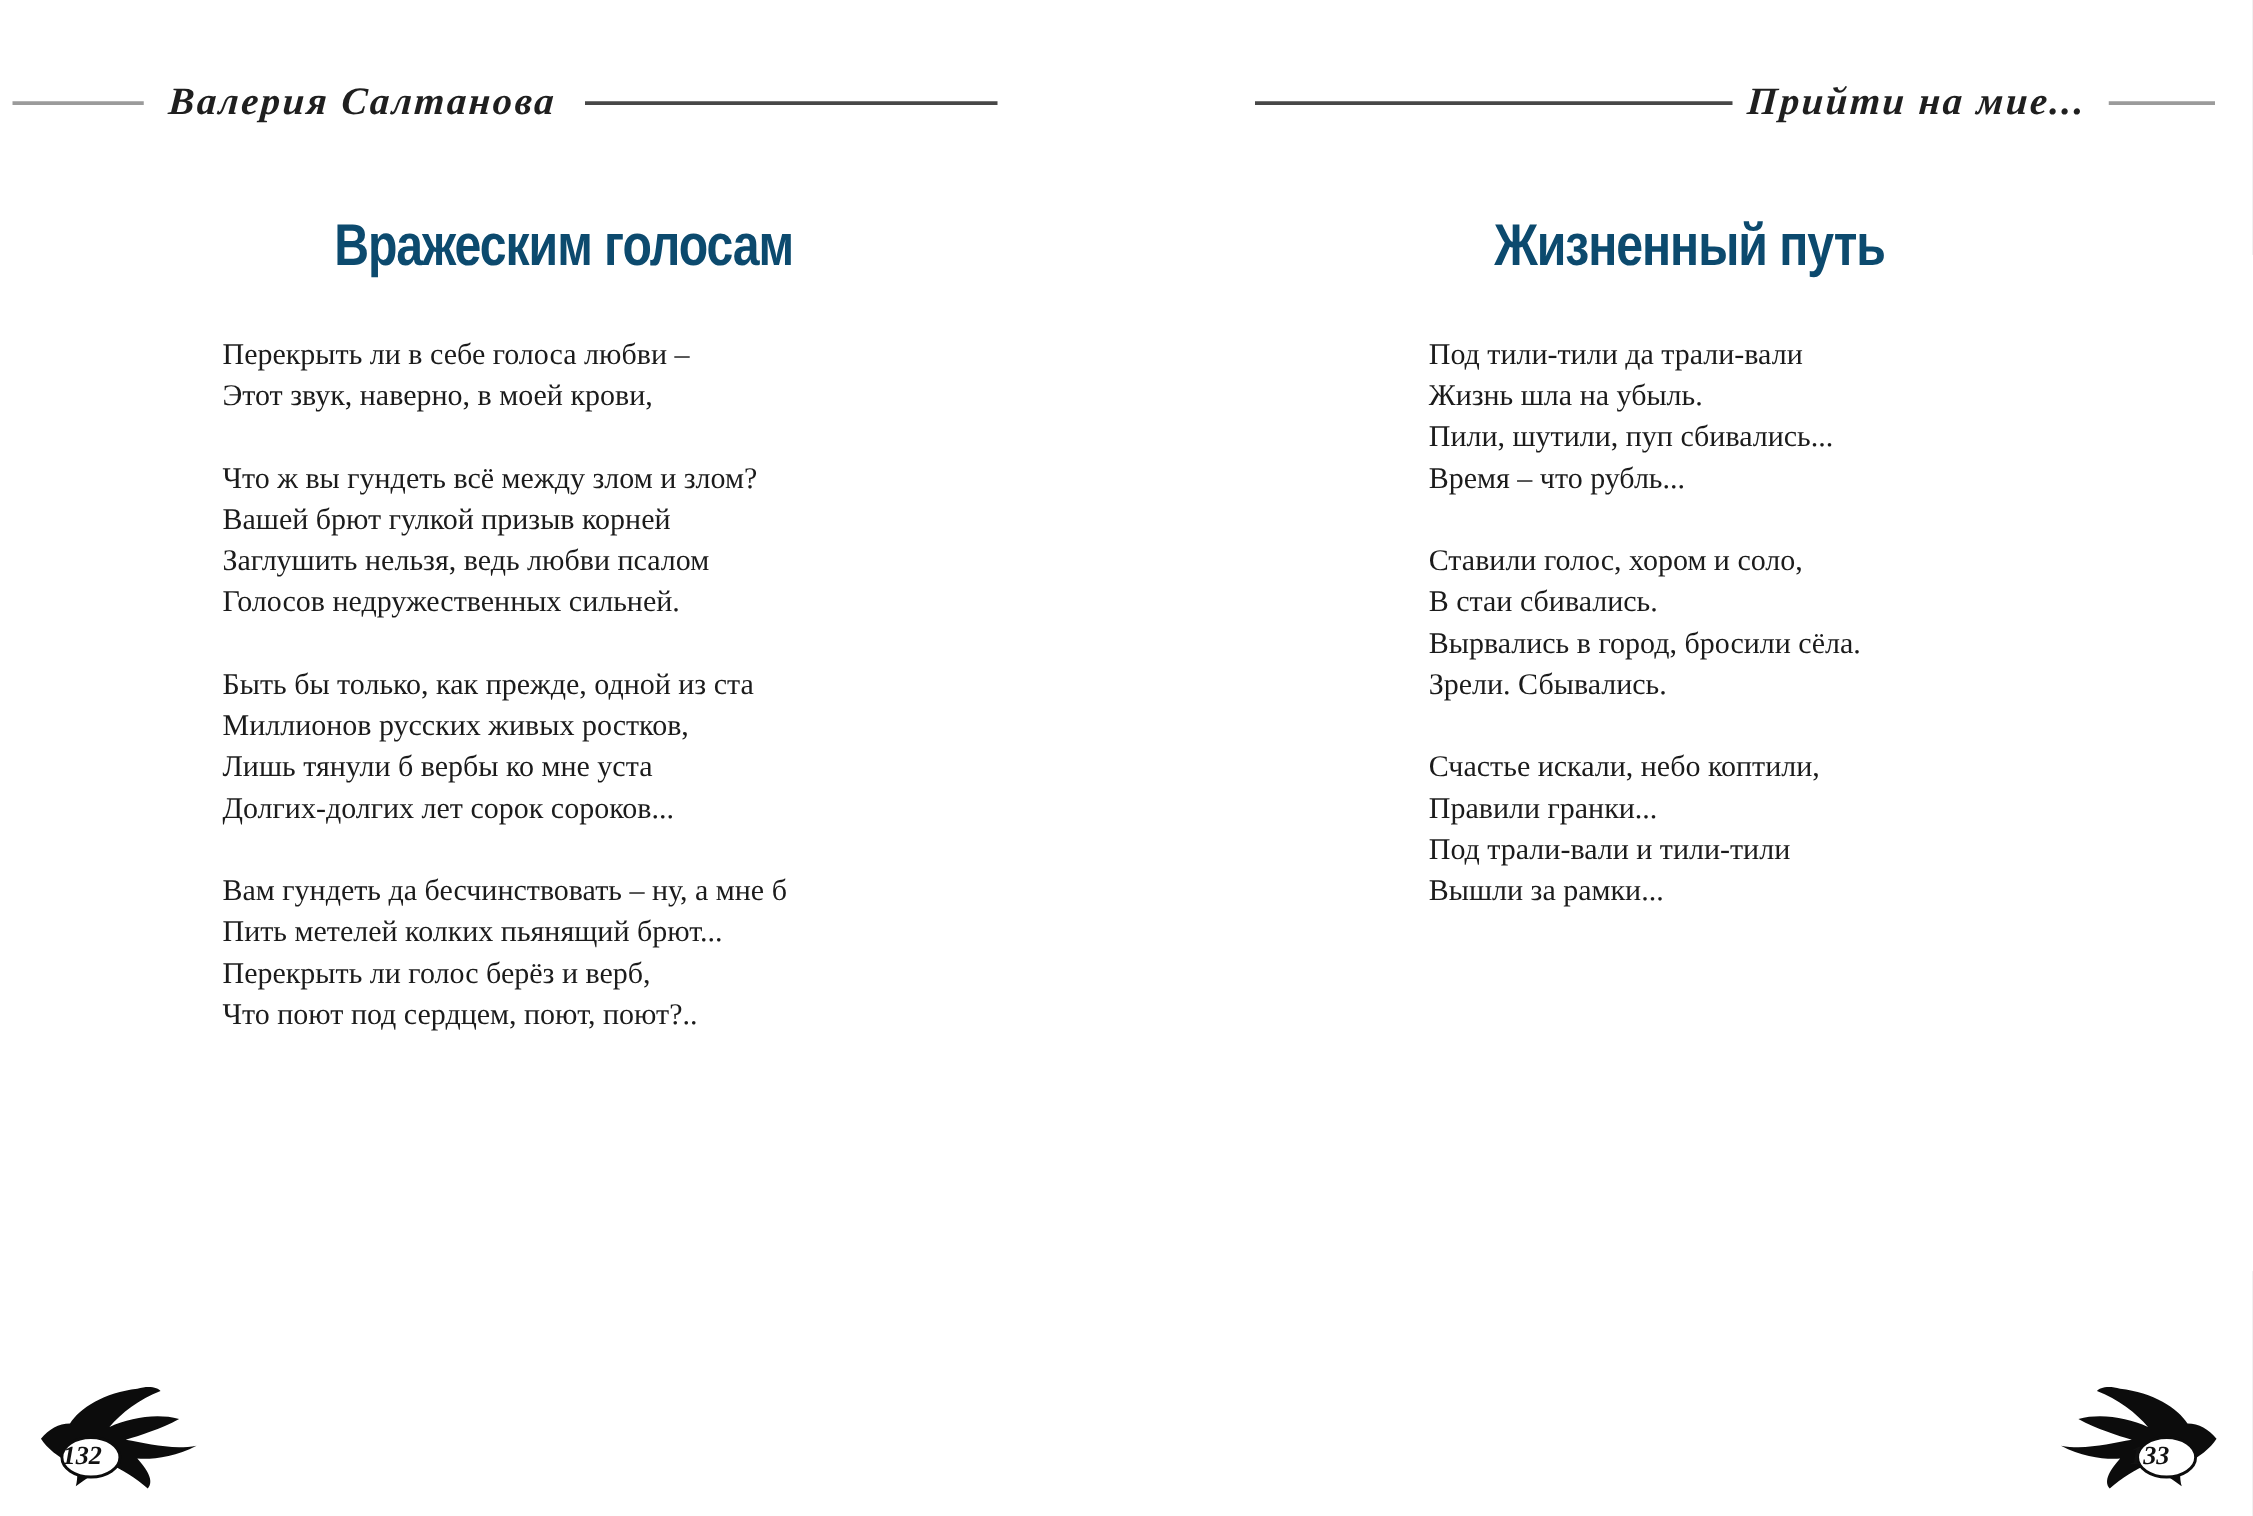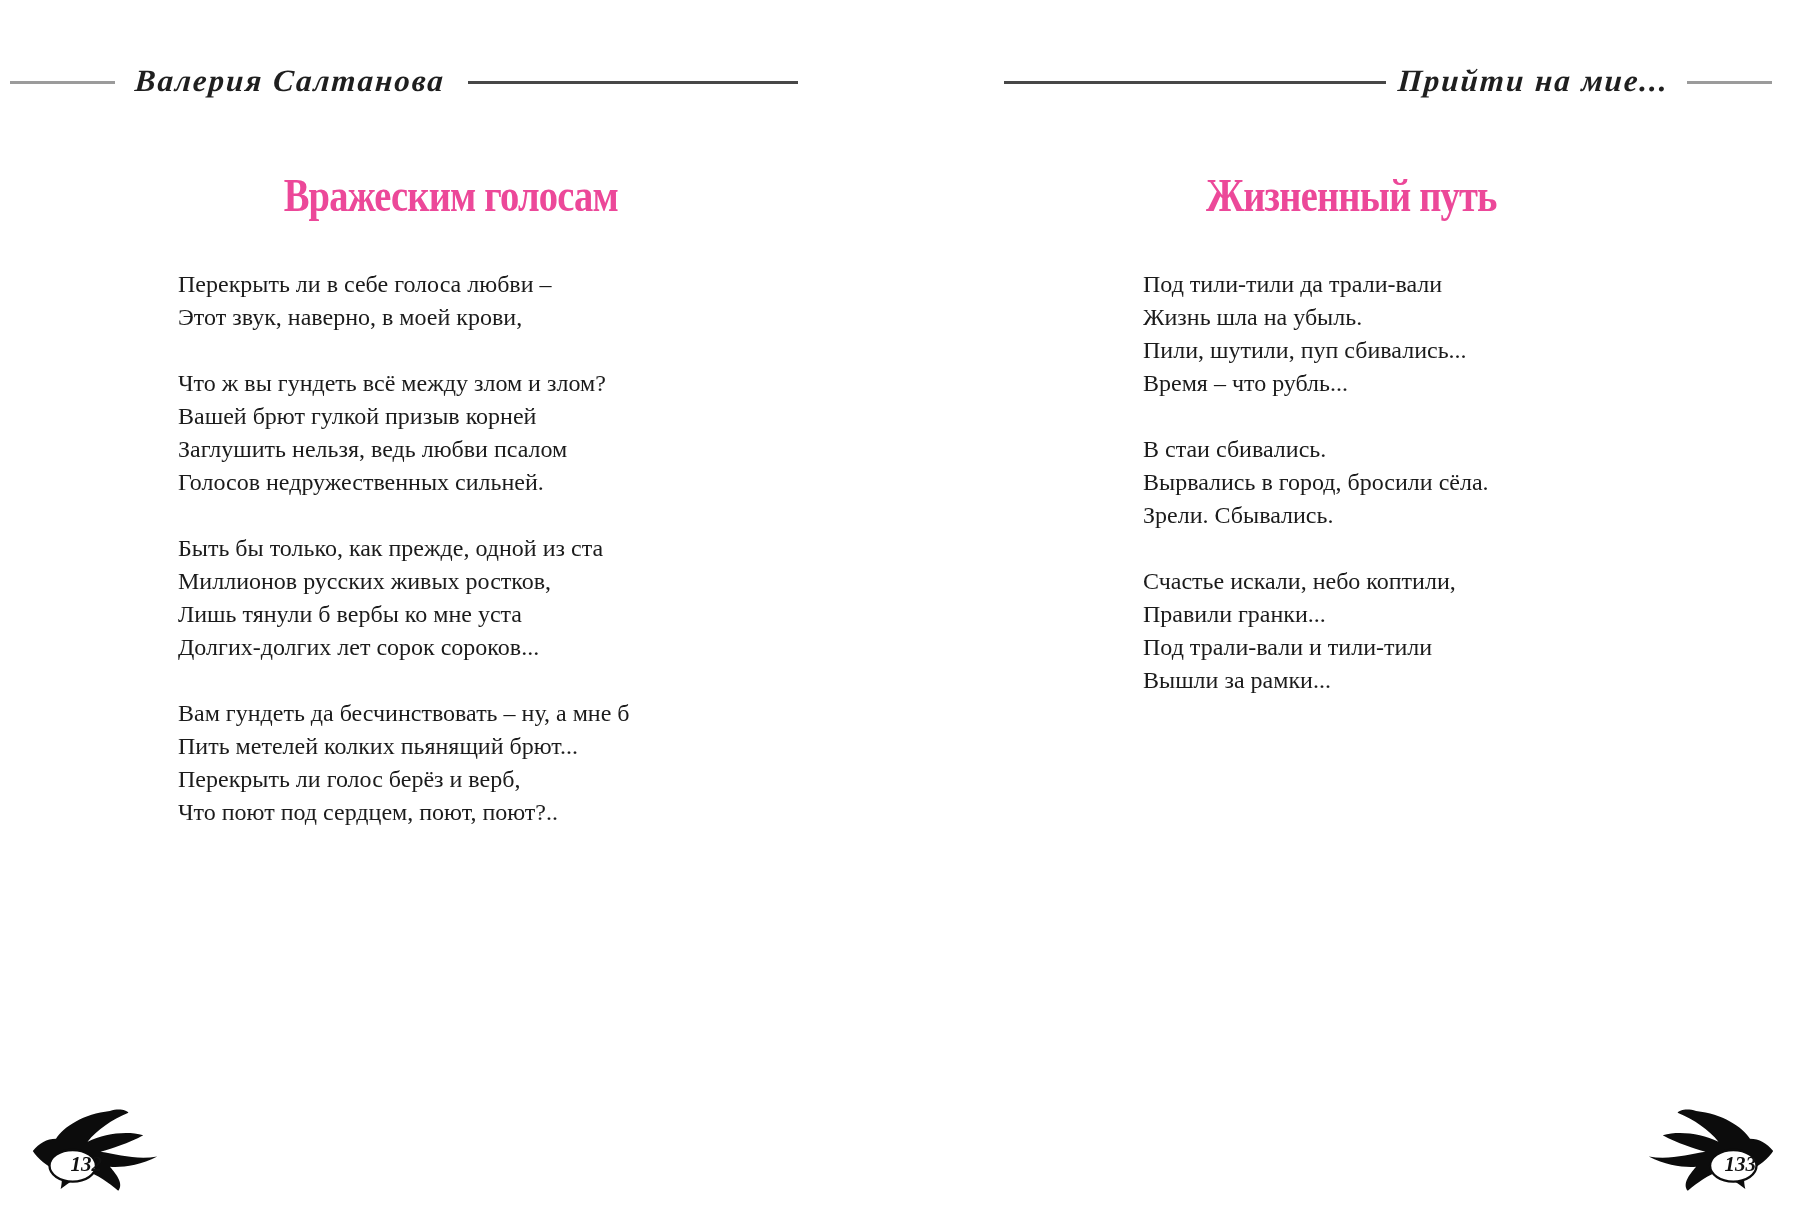--- a/index.html
+++ b/index.html
@@ -27,22 +27,22 @@
     font-size:31px;letter-spacing:2px;color:#1f1f1f;
     white-space:nowrap;
     transform:skewX(-4deg);
   }
   #running-head-author{left:130px;width:320px;justify-content:center;}
   #running-head-book{left:1396px;width:275px;justify-content:center;}
   
   .poem-title{
     position:absolute;top:168px;height:54px;width:901px;
     display:flex;align-items:center;justify-content:center;
-    font-family:Liberation Serif, serif;
-    font-weight:700;font-size:47px;color:#ec4899;
+    font-family:Liberation Sans, sans-serif;
+    font-weight:700;font-size:47px;color:#0c4a6e;
     white-space:nowrap;
     text-align:center;
   }
   .poem-title > span{display:inline-block;transform:scaleX(0.82);letter-spacing:-1px;}
   #poem-title-left{left:0px;}
   #poem-title-right{left:901px;}
   
   .poem{
     position:absolute;top:268px;
     font-size:24px;line-height:33px;color:#1b1b1b;
@@ -53,21 +53,21 @@
   .stanza{margin:0 0 33px 0;}
   .poem-line{height:33px;}
   
   .folio-bird{position:absolute;width:130px;height:90px;}
   #folio-bird-left{left:30px;top:1105px;}
   #folio-bird-right{left:1646px;top:1105px;text-decoration:underline;}
   #folio-bird-right svg{transform:scaleX(-1);}
   .folio-bird svg{width:130px;height:90px;display:block;}
   .folio-number{
     position:absolute;
-    width:52px;text-align:right;
+    width:52px;text-align:left;
     font-family:"Liberation Serif", serif;
     font-style:italic;font-weight:700;
     font-size:21px;color:#111;
   }
   #folio-number-left{left:20px;top:47px;}
   #folio-number-right{left:58px;top:47px;}
 </style>
 </head>
 <body>
 
@@ -115,20 +115,21 @@
   </div>
 
   <div class="poem" id="poem-right">
     <div class="stanza">
       <div class="poem-line">Под тили-тили да трали-вали</div>
       <div class="poem-line">Жизнь шла на убыль.</div>
       <div class="poem-line">Пили, шутили, пуп сбивались...</div>
       <div class="poem-line">Время – что рубль...</div>
     </div>
     <div class="stanza">
+      <div class="poem-line">Ставили голос, хором и соло,</div>
       <div class="poem-line">В стаи сбивались.</div>
       <div class="poem-line">Вырвались в город, бросили сёла.</div>
       <div class="poem-line">Зрели. Сбывались.</div>
     </div>
     <div class="stanza">
       <div class="poem-line">Счастье искали, небо коптили,</div>
       <div class="poem-line">Правили гранки...</div>
       <div class="poem-line">Под трали-вали и тили-тили</div>
       <div class="poem-line">Вышли за рамки...</div>
     </div>

